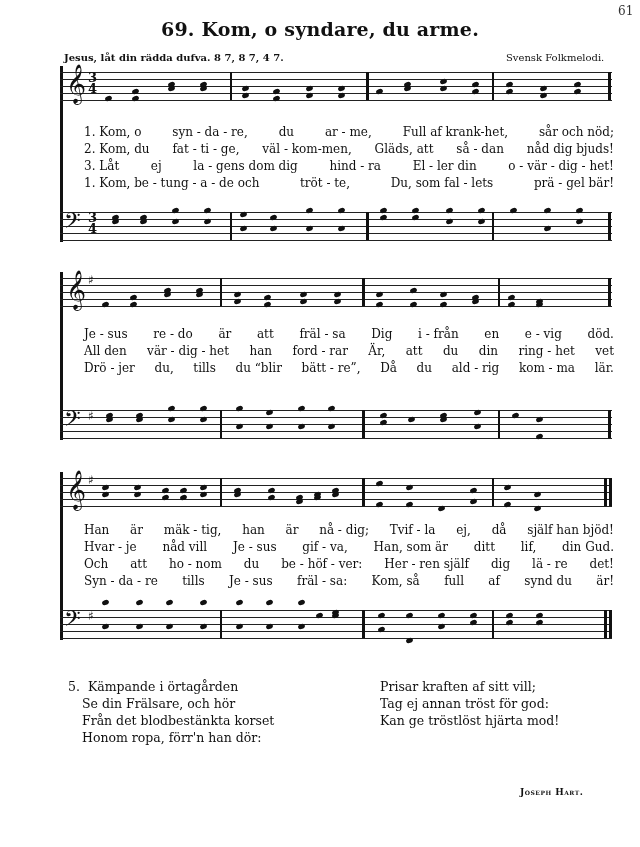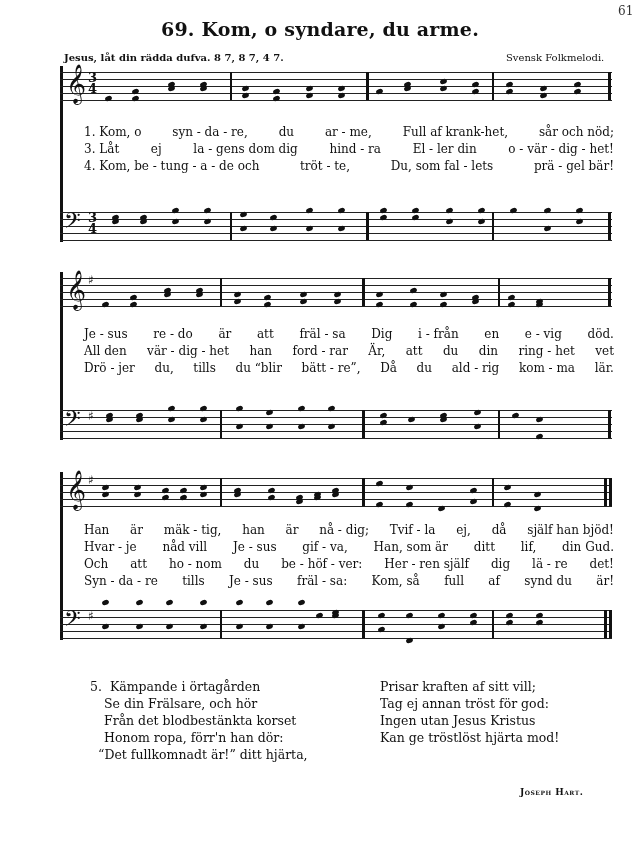--- a/index.html
+++ b/index.html
@@ -15,21 +15,21 @@
   .bar{position:absolute;width:1.5px;background:#111;}
   .bar.thick{width:3px;}
   .brace-line{position:absolute;left:0;width:3px;background:#111;}
   .clef{position:absolute;font-family:"DejaVu Sans",sans-serif;line-height:1;}
   .timesig{position:absolute;font-weight:bold;font-size:13px;line-height:11px;text-align:center;}
   .note{position:absolute;width:7px;height:5px;border-radius:50%;background:#111;transform:rotate(-20deg);}
   .lyrics{position:absolute;left:24px;width:530px;font-size:12px;line-height:17px;}
   .lyric-line{display:flex;justify-content:space-between;white-space:nowrap;height:17px;}
   .lyric-line span{display:block;}
   .verses{position:absolute;top:678px;font-size:12.5px;line-height:17px;}
-  .verse-left{left:90px;}
+  .verse-left{left:68px;}
   .verse-right{left:362px;}
   .verse-line{white-space:nowrap;height:17px;}
   .indent{padding-left:14px;}
   .author{left:520px;top:787px;font-size:9px;font-weight:bold;letter-spacing:0.5px;font-variant:small-caps;}
 </style>
 </head>
 <body>
 
 <div class="abs page-num">61</div>
 <div class="abs title">69.   Kom, o syndare, du arme.</div>
@@ -85,29 +85,37 @@
   <div class="lyrics" style="top:58px;">
     <div class="lyric-line">
         <span>1. Kom, o</span>
         <span>syn - da - re,</span>
         <span>du</span>
         <span>ar - me,</span>
         <span>Full af krank-het,</span>
         <span>sår och nöd;</span>
       </div>
     <div class="lyric-line">
+        <span>2. Kom, du</span>
+        <span>fat - ti - ge,</span>
+        <span>väl - kom-men,</span>
+        <span>Gläds, att</span>
+        <span>så - dan</span>
+        <span>nåd dig bjuds!</span>
+      </div>
+    <div class="lyric-line">
         <span>3. Låt</span>
         <span>ej</span>
         <span>la - gens dom dig</span>
         <span>hind - ra</span>
         <span>El - ler din</span>
         <span>o - vär - dig - het!</span>
       </div>
     <div class="lyric-line">
-        <span>4. Kom, be - tung - a - de och</span>
+        <span>1. Kom, be - tung - a - de och</span>
         <span>tröt - te,</span>
         <span>Du, som fal - lets</span>
         <span>prä - gel bär!</span>
       </div>
   </div>
   <div class="staff" style="top:146px;">
     <div class="line" style="top:0"></div>
       <div class="line" style="top:7px"></div>
       <div class="line" style="top:14px"></div>
       <div class="line" style="top:21px"></div>
@@ -410,22 +418,20 @@
       <div class="note" style="left:476px;top:3px"></div>
       <div class="note" style="left:476px;top:10px"></div>
   </div>
 </div>
 
 <div class="verses verse-left">
   <div class="verse-line"><span>5.</span>&nbsp;&nbsp;<span>Kämpande i örtagården</span></div>
   <div class="verse-line indent">Se din Frälsare, och hör</div>
   <div class="verse-line indent">Från det blodbestänkta korset</div>
   <div class="verse-line indent">Honom ropa, förr'n han dör:</div>
-  <div class="verse-line" style="padding-left:8px">“Det fullkomnadt är!” ditt hjärta,</div>
 </div>
 <div class="verses verse-right">
   <div class="verse-line" style="padding-left:18px">Prisar kraften af sitt vill;</div>
   <div class="verse-line" style="padding-left:18px">Tag ej annan tröst för god:</div>
-  <div class="verse-line" style="padding-left:18px">Ingen utan Jesus Kristus</div>
   <div class="verse-line" style="padding-left:18px">Kan ge tröstlöst hjärta mod!</div>
 </div>
 
 <div class="abs author">Joseph Hart.</div>
 
 </body></html>

